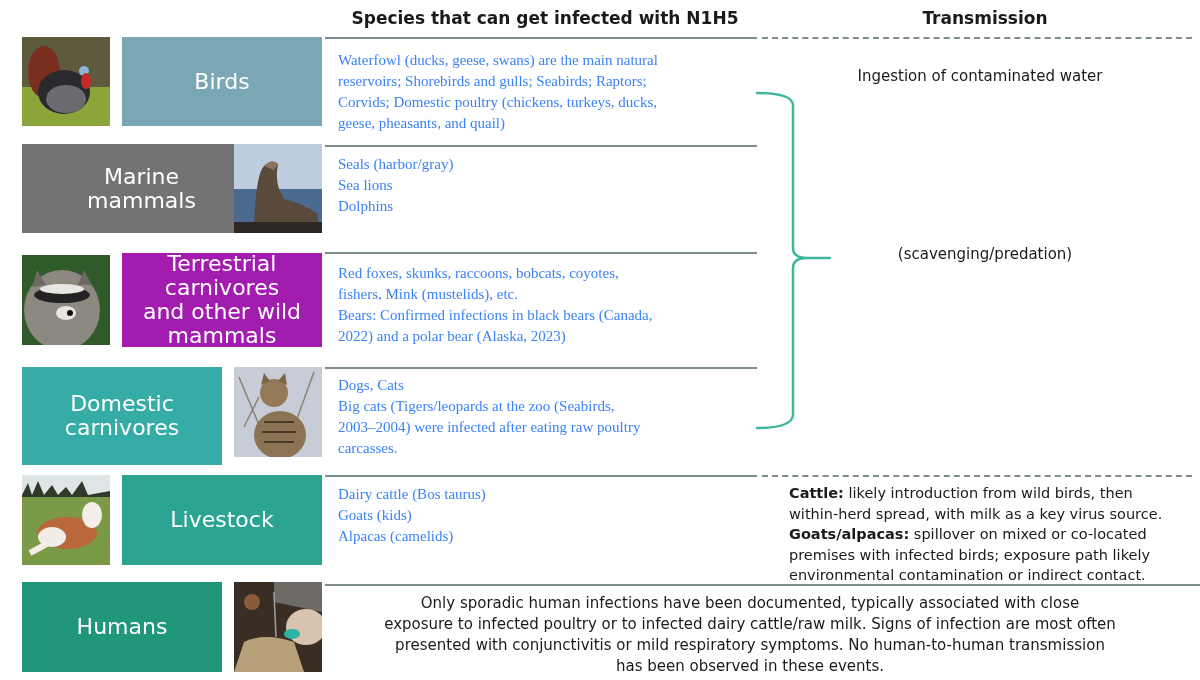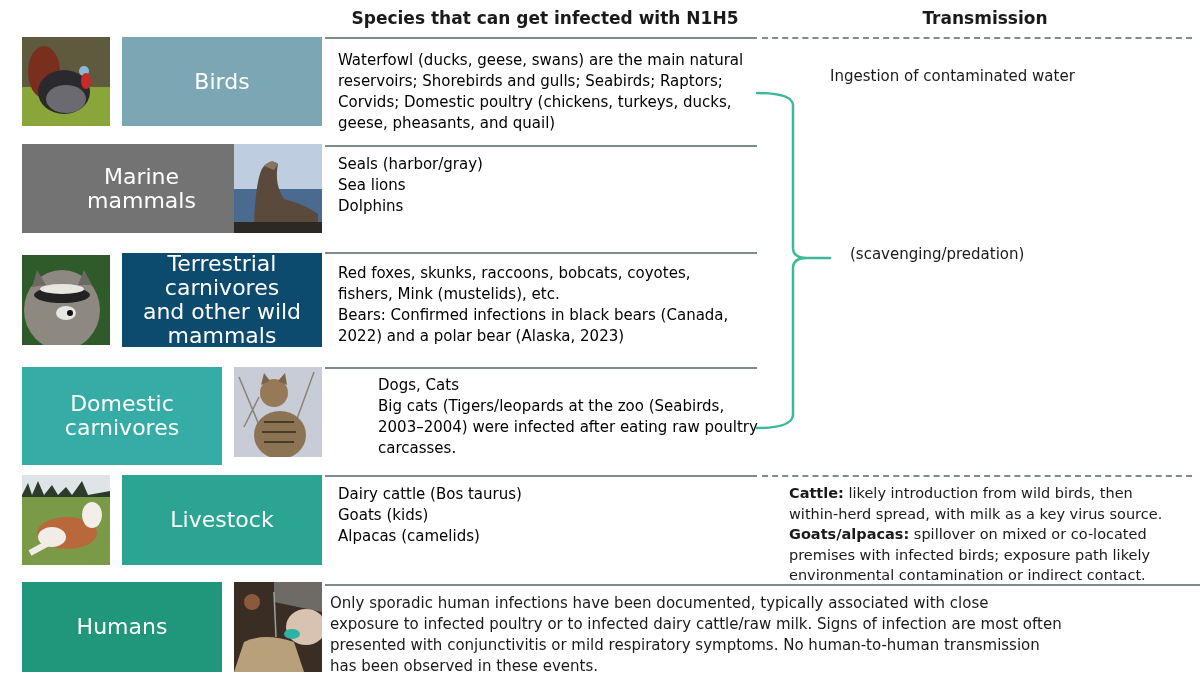--- a/index.html
+++ b/index.html
@@ -4,24 +4,24 @@
 <style>
   html, body { margin:0; padding:0; background:#ffffff; }
   body { width:1200px; height:680px; position:relative; overflow:hidden;
          font-family:"DejaVu Sans", "Liberation Sans", sans-serif; color:#1a1a1a; }
   .abs { position:absolute; }
   .header { font-weight:bold; font-size:17px; text-align:center; }
   .label-box { position:absolute; display:flex; align-items:center; justify-content:center;
                text-align:center; color:#ffffff; font-size:22px; line-height:24px; }
   .photo { position:absolute; overflow:hidden; }
   .photo svg { width:100%; height:100%; display:block; }
-  .species { position:absolute; font-size:15px; line-height:21px; color:#000000; }
+  .species { position:absolute; font-size:15px; line-height:21px; color:#3b82f6;font-family:Liberation Serif, serif; }
   .hline { position:absolute; height:2px; background:#7f8c8d; }
   .dline { position:absolute; height:0; border-top:2px dashed #7f8c8d; }
-  .trans { position:absolute; font-size:15px; line-height:21px; color:#1a1a1a; }
+  .trans { position:absolute; font-size:15px; line-height:21px; text-align:center; color:#1a1a1a; }
   .bold { font-weight:bold; }
 </style>
 </head>
 <body>
 
 <div class="abs header" style="left:330px; top:8px; width:430px;">Species that can get infected with N1H5</div>
 <div class="abs header" style="left:860px; top:8px; width:250px;">Transmission</div>
 
 <div class="hline" style="left:325px; top:37px; width:432px;"></div>
 <div class="dline" style="left:762px; top:37px; width:430px;"></div>
@@ -71,42 +71,42 @@
     <rect width="88" height="90" fill="#2f5a2a"></rect>
     <ellipse cx="40" cy="55" rx="38" ry="40" fill="#8d8880"></ellipse>
     <path d="M15 15 L24 30 L10 32 Z" fill="#6c6862"></path>
     <path d="M62 15 L56 30 L70 30 Z" fill="#6c6862"></path>
     <ellipse cx="40" cy="40" rx="28" ry="8" fill="#222"></ellipse>
     <ellipse cx="40" cy="34" rx="22" ry="5" fill="#e8e6e2"></ellipse>
     <ellipse cx="44" cy="58" rx="10" ry="7" fill="#e8e6e2"></ellipse>
     <circle cx="48" cy="58" r="3" fill="#111"></circle>
   </svg>
 </div>
-<div class="label-box" style="left:122px; top:253px; width:200px; height:94px; background:#0c4a6e; padding:0 20px; box-sizing:border-box;">Terrestrial carnivores and other wild mammals</div>
+<div class="label-box" style="left:122px; top:253px; width:200px; height:94px; background:#a21caf; padding:0 20px; box-sizing:border-box;">Terrestrial carnivores and other wild mammals</div>
 <div class="species" style="left:338px; top:263px; width:420px;">
   <div>Red foxes, skunks, raccoons, bobcats, coyotes,</div>
   <div>fishers, Mink (mustelids), etc.</div>
   <div>Bears: Confirmed infections in black bears (Canada,</div>
   <div>2022) and a polar bear (Alaska, 2023)</div>
 </div>
 
 <div class="hline" style="left:325px; top:367px; width:432px;"></div>
 
 <div class="label-box" style="left:22px; top:367px; width:200px; height:98px; background:#36ACA7; padding:0 40px; box-sizing:border-box;">Domestic carnivores</div>
 <div class="photo" style="left:234px; top:367px; width:88px; height:90px;">
   <svg viewBox="0 0 88 90" preserveAspectRatio="none">
     <rect width="88" height="90" fill="#c7ccd6"></rect>
     <path d="M5 10 L30 70 M80 5 L60 60 M10 60 L25 30" stroke="#8a8478" stroke-width="1.5"></path>
     <ellipse cx="46" cy="68" rx="26" ry="24" fill="#8b7353"></ellipse>
     <circle cx="40" cy="26" r="14" fill="#967a58"></circle>
     <path d="M27 18 L30 6 L36 14 Z M44 14 L51 6 L53 18 Z" fill="#7d654a"></path>
     <path d="M30 55 L60 55 M28 65 L62 65 M30 75 L60 75" stroke="#4a3a28" stroke-width="2"></path>
   </svg>
 </div>
-<div class="species" style="left:338px; top:375px; width:420px;margin-left:40px;">
+<div class="species" style="left:338px; top:375px; width:420px;">
   <div>Dogs, Cats</div>
   <div>Big cats (Tigers/leopards at the zoo (Seabirds,</div>
   <div>2003–2004) were infected after eating raw poultry</div>
   <div>carcasses.</div>
 </div>
 
 <svg class="abs" style="left:750px; top:85px;" width="90" height="350" viewBox="0 0 90 350">
   <path d="M7 8 Q42 8 43 20 L43 163 Q43 173 57 173 L80 173 M57 173 Q43 173 43 183 L43 330 Q42 343 7 343" fill="none" stroke="#3DB89A" stroke-width="2.5" stroke-linecap="round" stroke-linejoin="round"></path>
 </svg>
 

